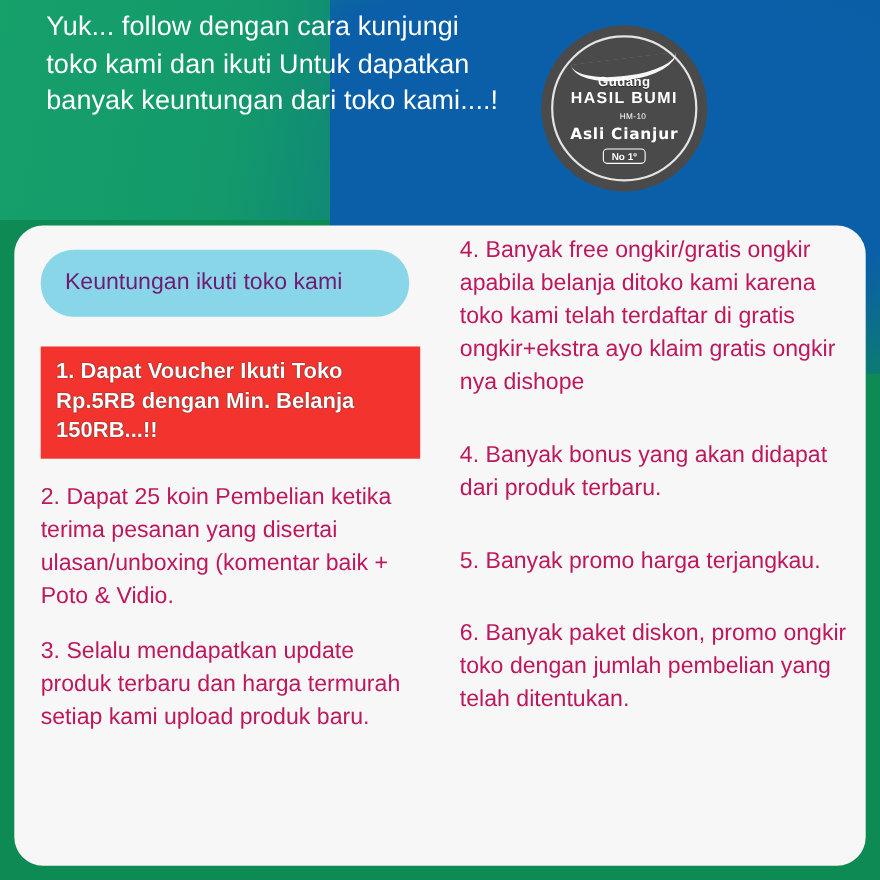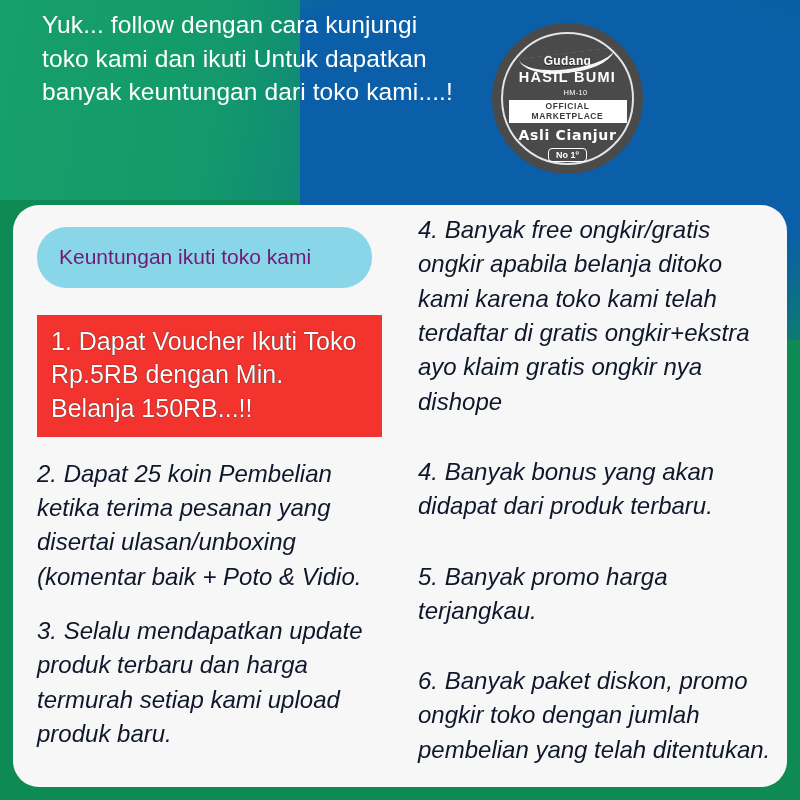--- a/index.html
+++ b/index.html
@@ -125,53 +125,51 @@
     border-radius: 30px;
     font-size: 21px;
     padding: 19px 26px 21px 22px;
     width: 335px;
     line-height: 1;
   }
   #voucher {
     margin-top: 27px;
     background: #f2332e;
     color: #ffffff;
-    font-weight: normal;
-    font-size: 25px;
+    font-weight: bold;
+    font-size: 20px;
     line-height: 1.33;
     padding: 10px 24px 12px 14px;
     width: 345px;
     text-shadow: 0 0 1px #000;
   }
   .para {
-    color: #0f172a;
-    font-size: 24px;
+    color: #be185d;
+    font-size: 21px;
     line-height: 1.43;
     margin-top: 20px;
-    font-style: italic;
   }
   .col-right .para { margin-top: 36px; }
   .col-right .para:first-child { margin-top: 0; }
 </style>
 </head>
 <body>
 
 <div id="poster">
 
   <div id="top-band"></div>
 
   <div id="headline">Yuk... follow dengan cara kunjungi toko kami dan ikuti Untuk dapatkan banyak keuntungan dari  toko kami....!</div>
 
   <div id="logo-badge">
     <div class="ring"></div>
     <div class="swoosh"></div>
     <div class="l1">Gudang</div>
     <div class="l2">HASIL BUMI</div>
     <div class="l3">HM-10</div>
-    <div class="bar">OFFICIAL MARKETPLACE</div>
     <div class="l4">Asli Cianjur</div>
     <div class="no1">No 1º</div>
   </div>
 
   <div id="card">
 
     <div class="col-left">
       <div id="pill">Keuntungan ikuti toko kami</div>
       <div id="voucher">1. Dapat Voucher Ikuti Toko Rp.5RB  dengan Min. Belanja 150RB...!!</div>
       <div class="para">2. Dapat 25 koin Pembelian ketika terima pesanan yang disertai ulasan/unboxing (komentar baik + Poto &amp; Vidio.</div>

